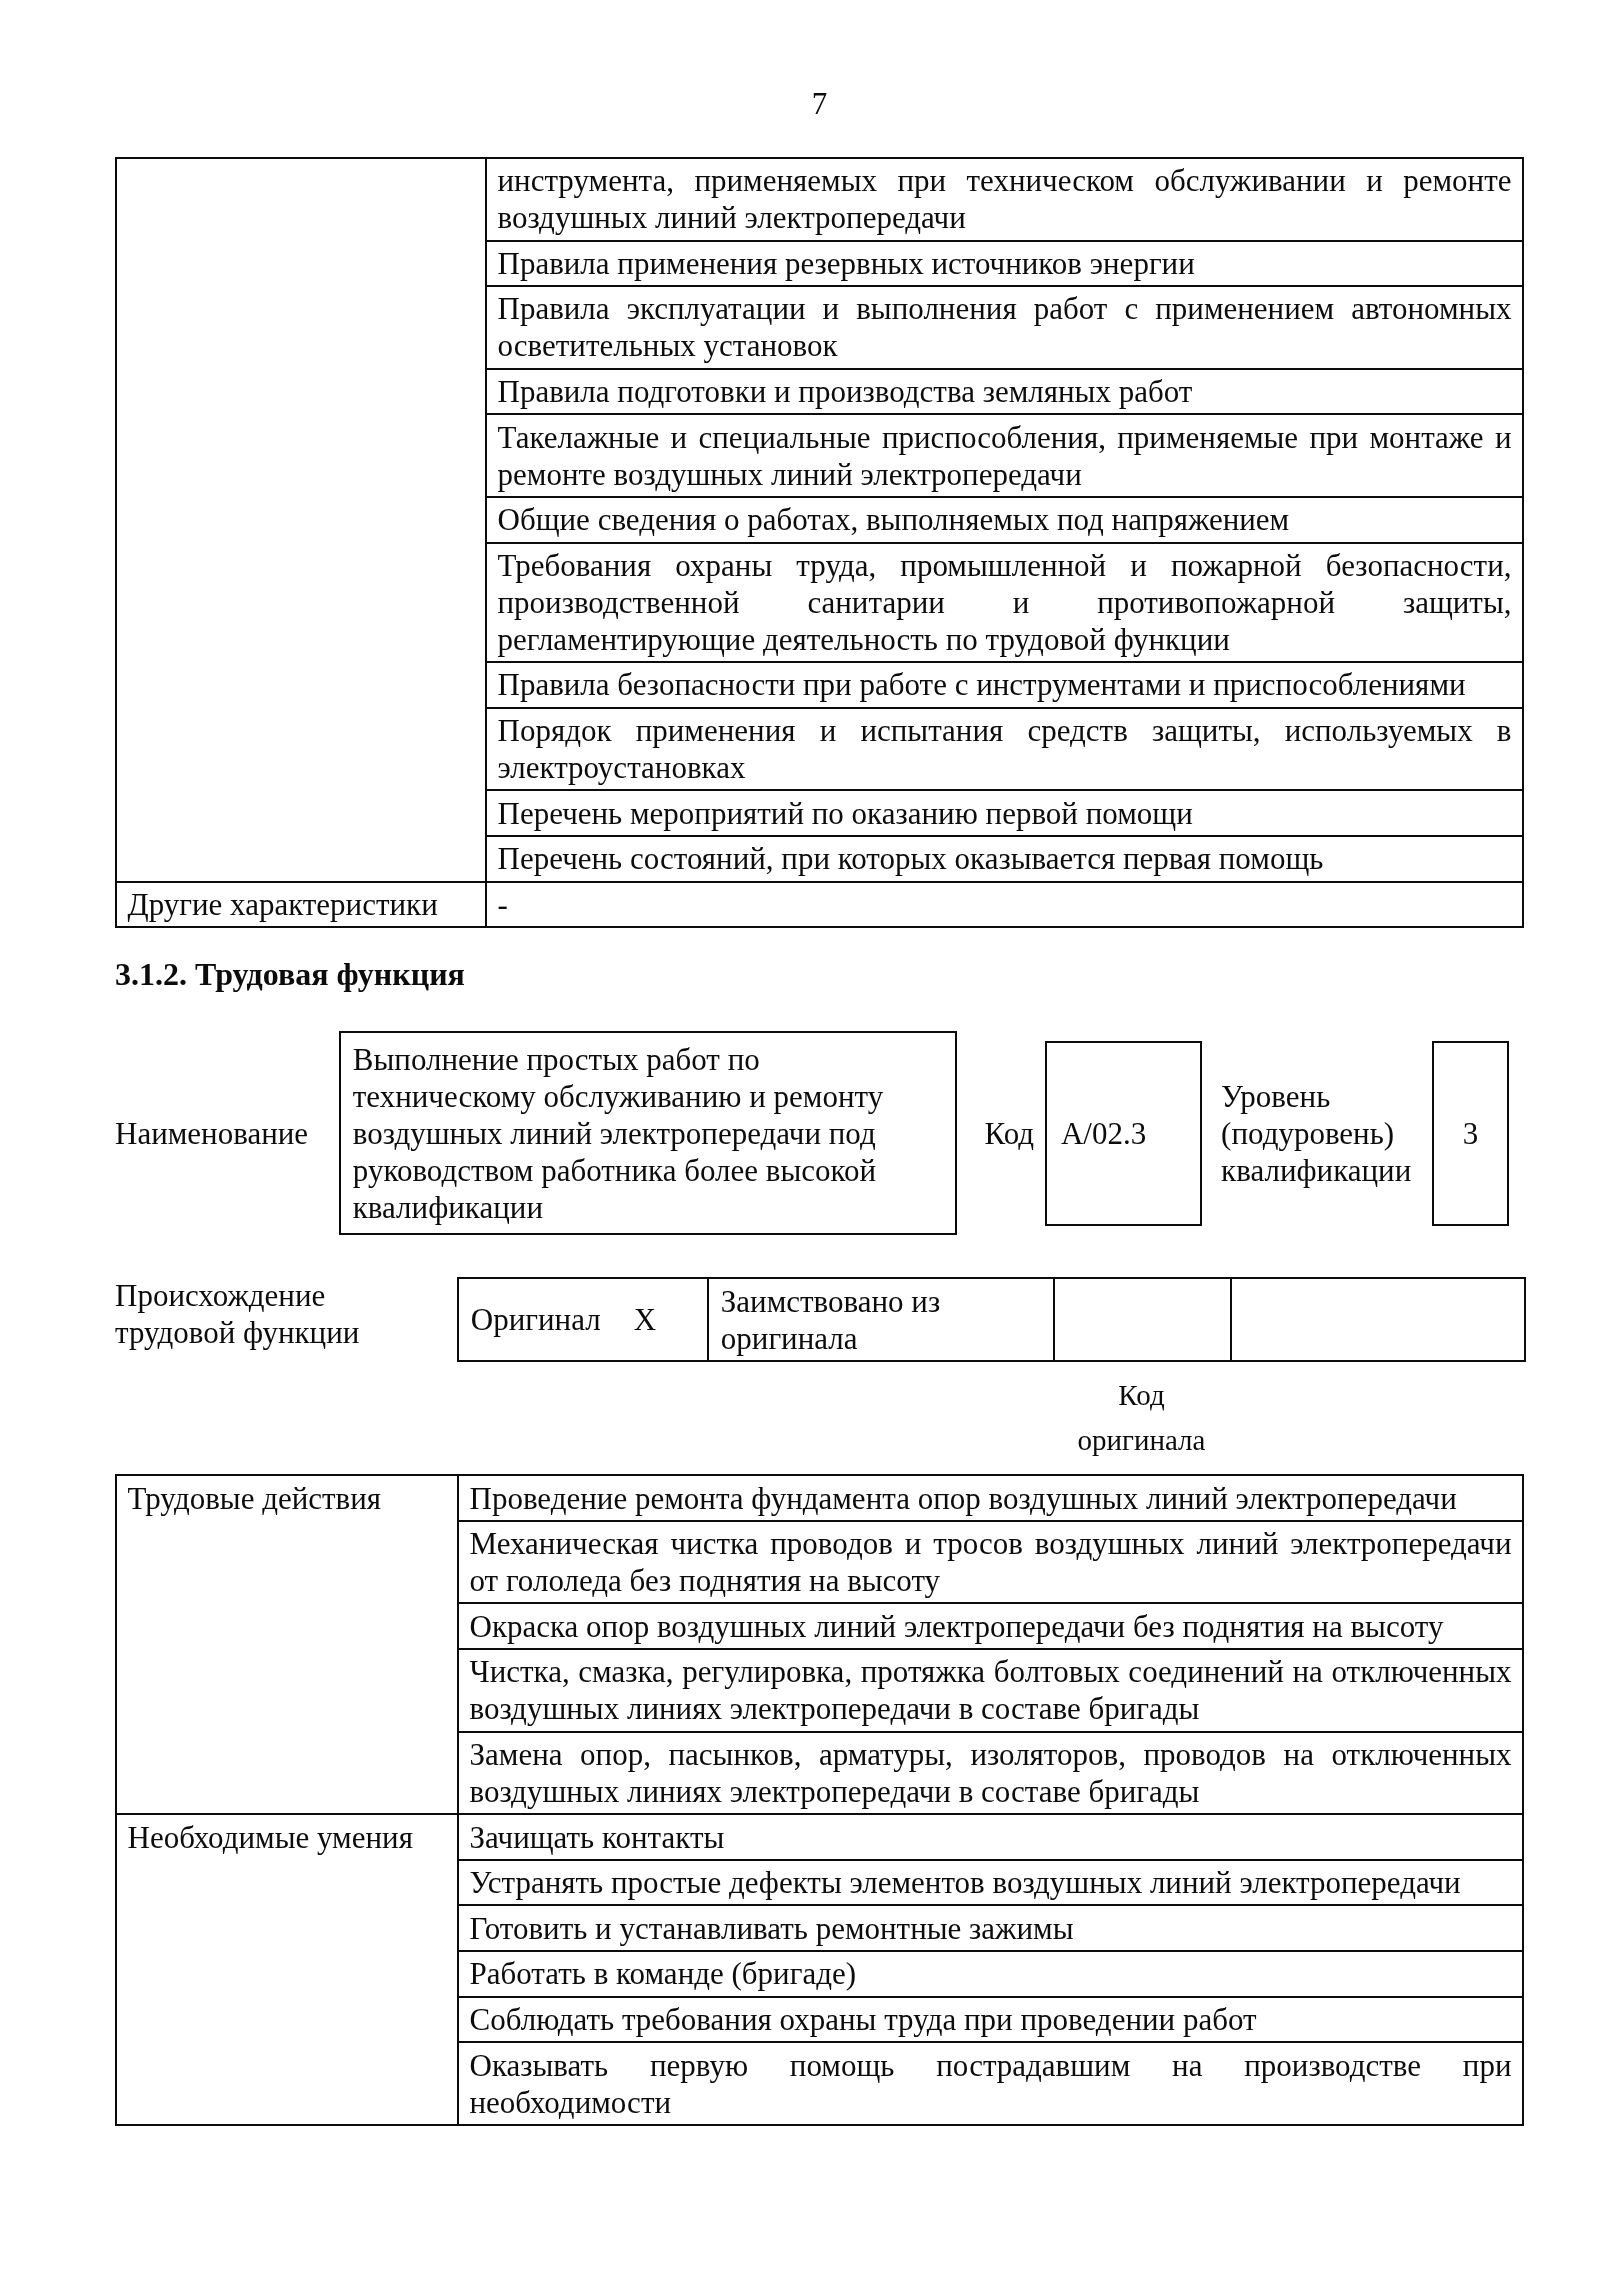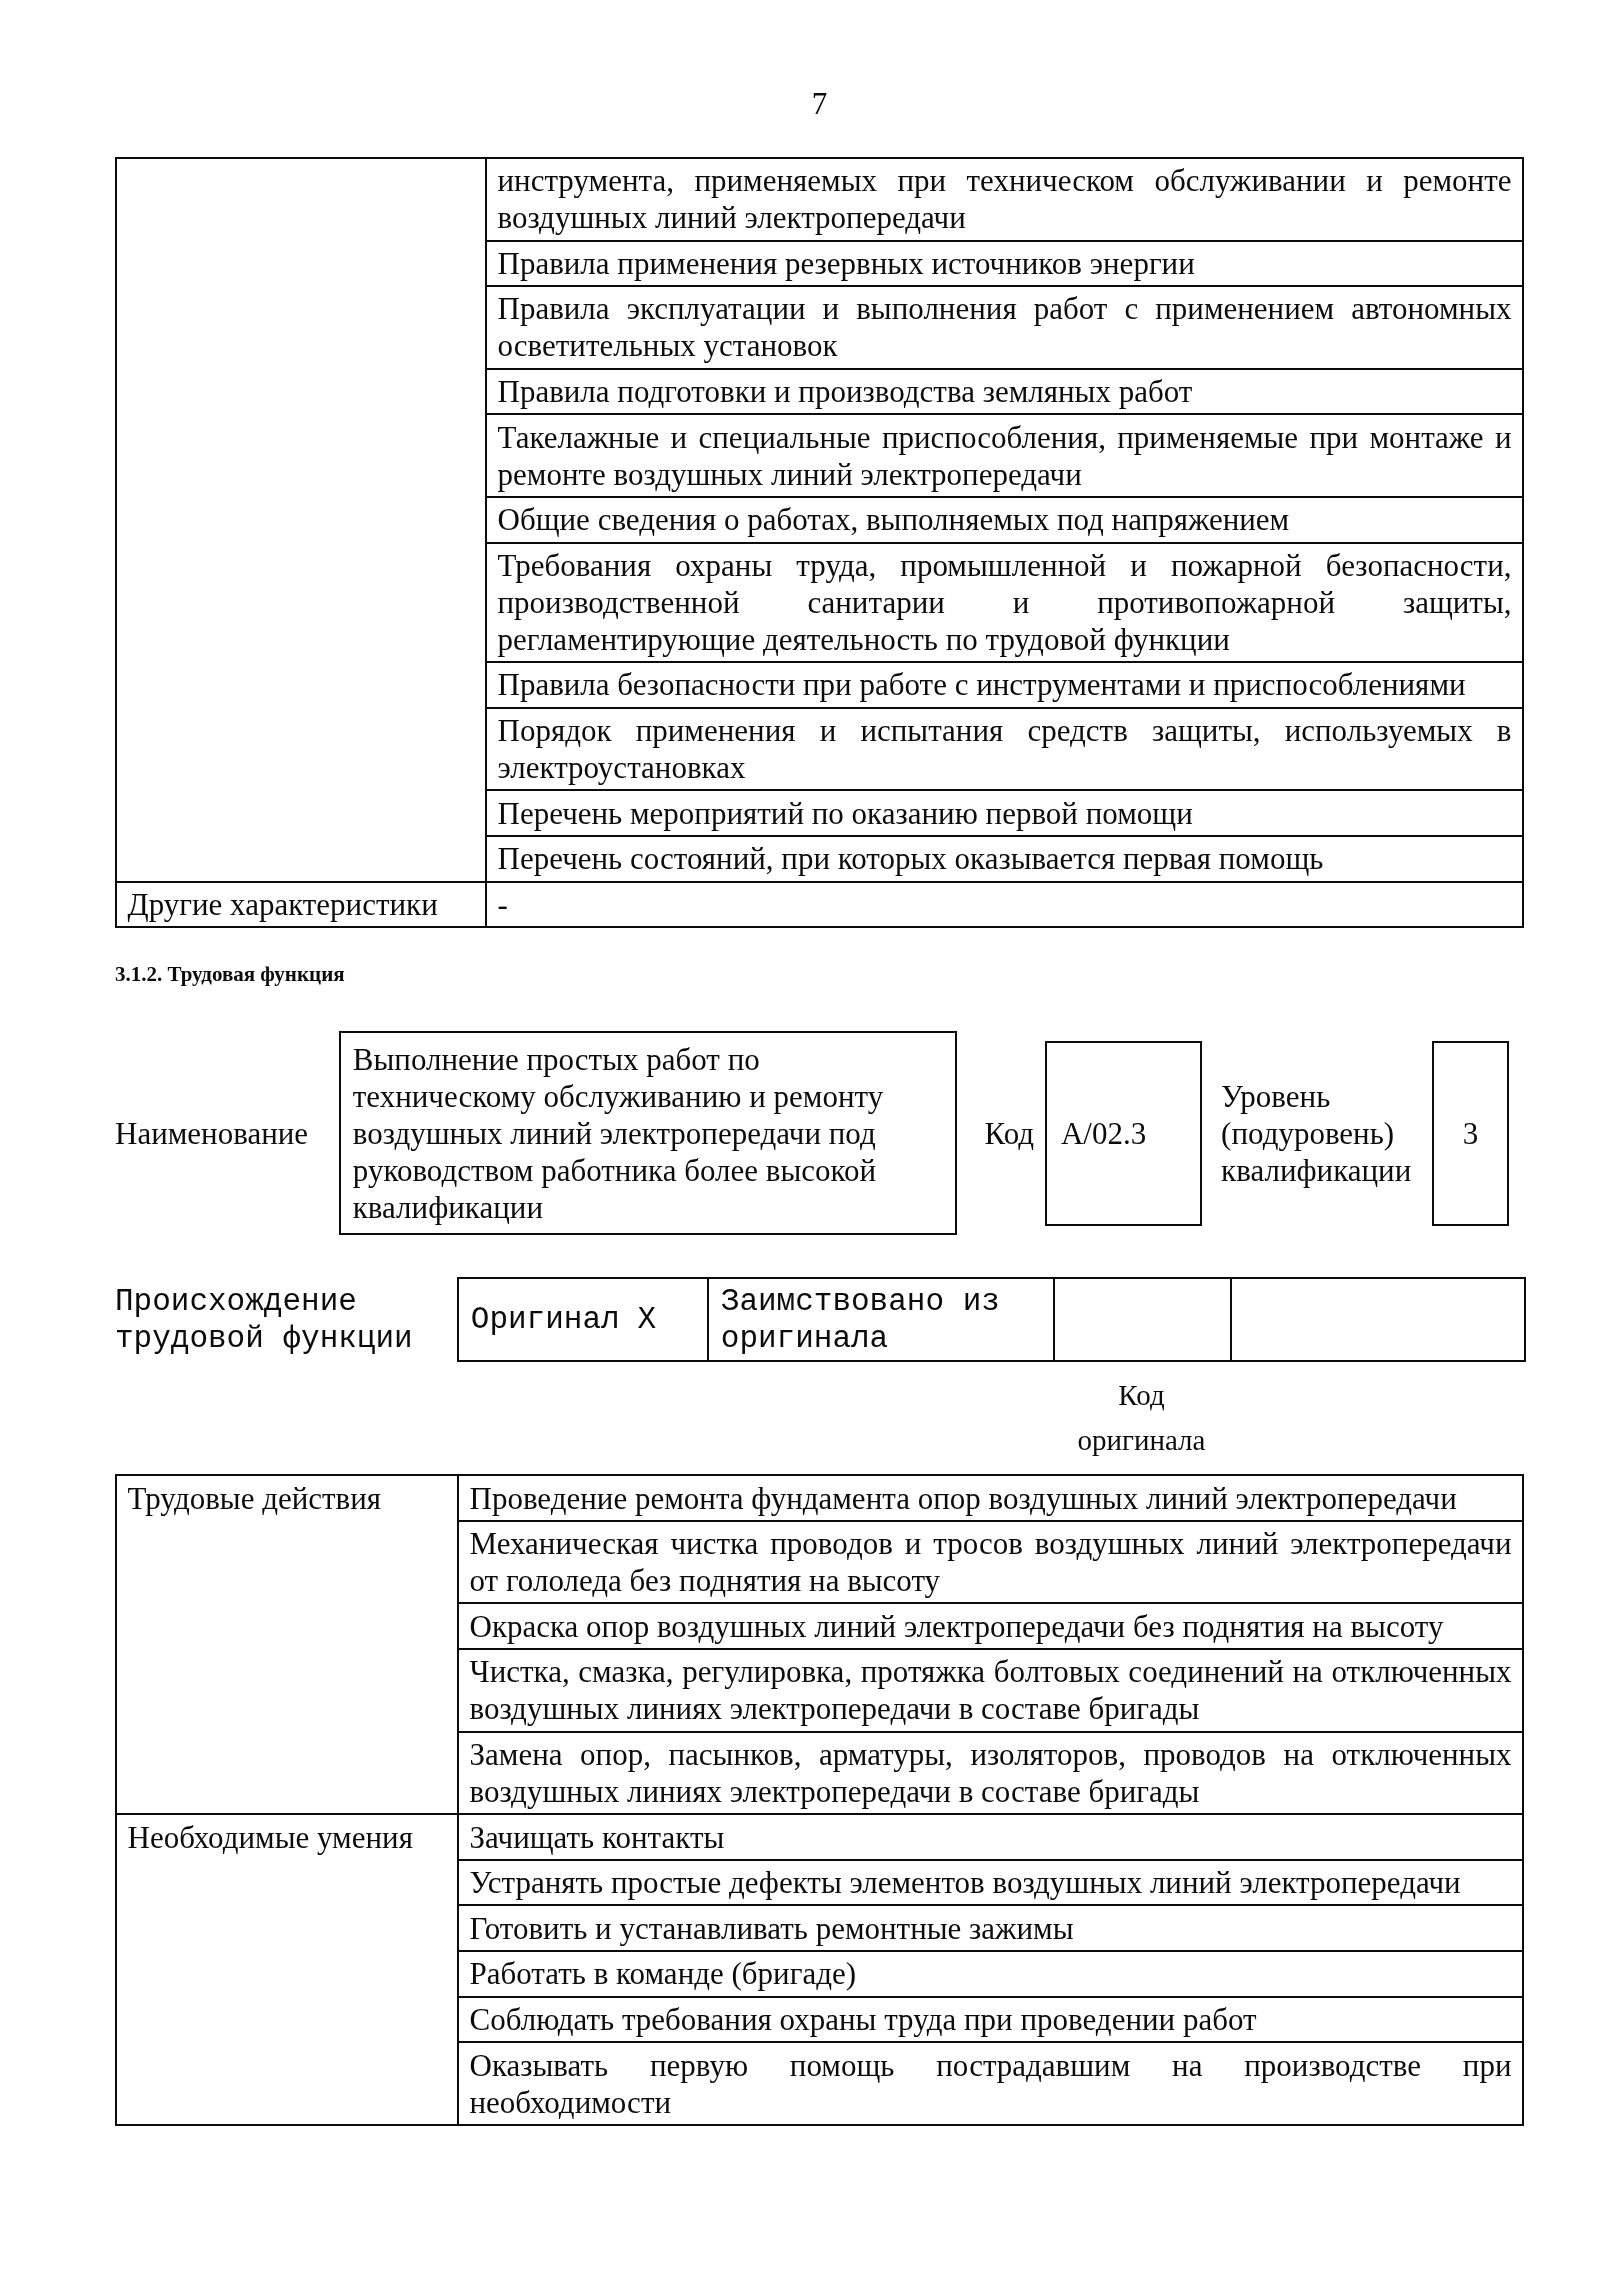--- a/index.html
+++ b/index.html
@@ -30,21 +30,21 @@
     vertical-align: top;
     margin-top: 48px;
   }
   td.content { text-align: justify; }
   td.label-cell { text-align: left; border-radius: 6px; }
 
   .section-heading {
     font-weight: bold;
     margin-top: 27.5px;
     margin-bottom: 38px;
-    font-size: 21px;
+    font-size: 32px;
   }
 
   
   .fn-row {
     display: flex;
     align-items: center;
     margin-bottom: 42px;
   }
   .fn-label { width: 224px; flex: 0 0 224px; }
   .fn-name-box {
@@ -63,21 +63,21 @@
   }
   .fn-level-label { width: 180px; flex: 0 0 180px; margin-left: 19.6px; }
   .fn-level-box {
     width: 77px; flex: 0 0 77px; height: 185px;
     border: 2px solid #0c0c0c;
     margin-left: 31px;
     display: flex; align-items: center; justify-content: center;
   }
 
   
-  .origin-row { display: flex; align-items: center; font-family: Liberation Mono, monospace; }
+  .origin-row { display: flex; align-items: flex-start; }
   .origin-label { width: 342px; flex: 0 0 342px; padding-right: 19.6px; }
   table.origin-tbl {
     border-collapse: collapse;
     width: 1067px;
     table-layout: fixed;
   }
   table.origin-tbl td {
     border: 2px solid #0c0c0c;
     padding: 3.3px 11.8px;
     vertical-align: middle;

